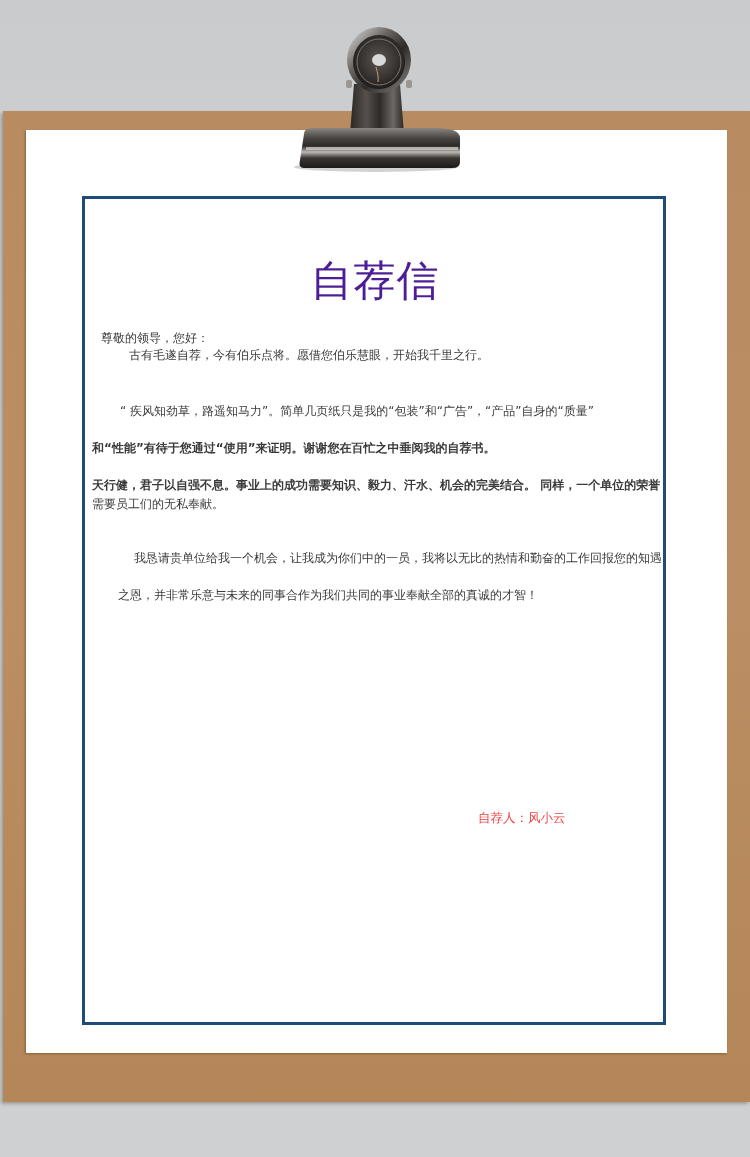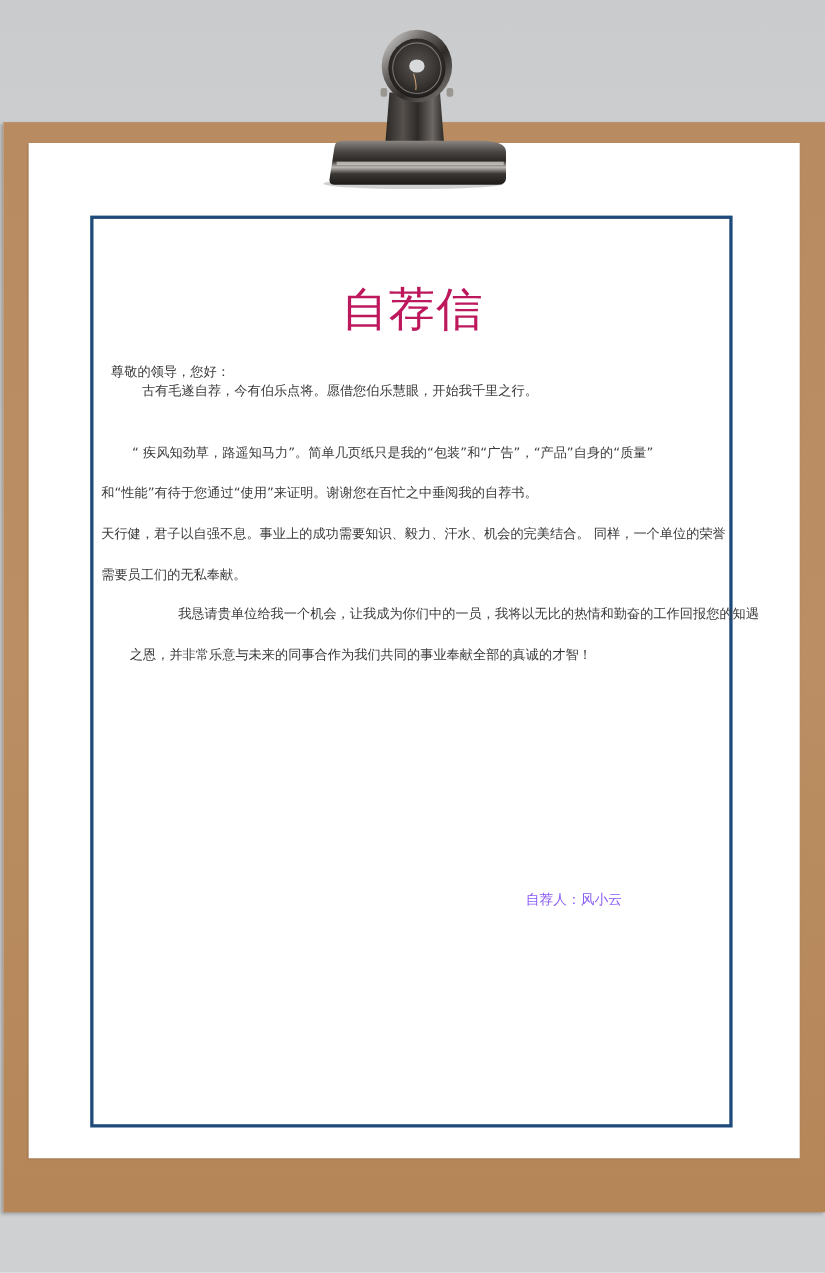--- a/index.html
+++ b/index.html
@@ -40,39 +40,39 @@
     height: 823px;
     border: 3px solid #1f4b7b;
     box-sizing: content-box;
   }
   .title {
     position: absolute;
     left: 0;
     width: 100%;
     top: 253px;
     text-align: center;
-    color: #be185d;
+    color: #4c1d95;
     font-size: 42px;
     line-height: 56px;
     letter-spacing: 1px;
     font-weight: normal;
   }
   .text-line {
     position: absolute;
     font-size: 12px;
     color: #3a3a3a;
     white-space: nowrap;
     line-height: 16px;
   }
   .signature {
     position: absolute;
     left: 478px;
     top: 810px;
     font-size: 12.5px;
-    color: #8b5cf6;
+    color: #ef4444;
     white-space: nowrap;
     line-height: 16px;
   }
   
   .clip {
     position: absolute;
     left: 284px;
     top: 22px;
     width: 180px;
     height: 150px;
@@ -88,27 +88,27 @@
 <div class="frame"></div>
 
 <div class="title">自荐信</div>
 
 <div class="text-line" style="left:101px; top:330px;">尊敬的领导，您好：</div>
 
 <div class="text-line" style="left:129px; top:347px;">古有毛遂自荐，今有伯乐点将。愿借您伯乐慧眼，开始我千里之行。</div>
 
 <div class="text-line" style="left:120px; top:403px;">“ 疾风知劲草，路遥知马力”。简单几页纸只是我的“包装”和“广告”，“产品”自身的“质量”</div>
 
-<div class="text-line" style="left:92px; top:440px;">和“性能”有待于您通过“使用”来证明。谢谢您在百忙之中垂阅我的自荐书。</div>
+<div class="text-line" style="left:92px; top:440px;font-weight:bold;">和“性能”有待于您通过“使用”来证明。谢谢您在百忙之中垂阅我的自荐书。</div>
 
-<div class="text-line" style="left:92px; top:477px;">天行健，君子以自强不息。事业上的成功需要知识、毅力、汗水、机会的完美结合。 同样，一个单位的荣誉</div>
+<div class="text-line" style="left:92px; top:477px;font-weight:bold;">天行健，君子以自强不息。事业上的成功需要知识、毅力、汗水、机会的完美结合。 同样，一个单位的荣誉</div>
 
-<div class="text-line" style="left:92px; top:514px;">需要员工们的无私奉献。</div>
+<div class="text-line" style="left:92px; top:496px;">需要员工们的无私奉献。</div>
 
-<div class="text-line" style="left:134px; top:550px;margin-left:28px;">我恳请贵单位给我一个机会，让我成为你们中的一员，我将以无比的热情和勤奋的工作回报您的知遇</div>
+<div class="text-line" style="left:134px; top:550px;">我恳请贵单位给我一个机会，让我成为你们中的一员，我将以无比的热情和勤奋的工作回报您的知遇</div>
 
 <div class="text-line" style="left:118px; top:587px;">之恩，并非常乐意与未来的同事合作为我们共同的事业奉献全部的真诚的才智！</div>
 
 <div class="signature">自荐人：风小云</div>
 
 <div class="clip">
   <svg width="180" height="150" viewBox="0 0 180 150" xmlns="http://www.w3.org/2000/svg">
     <defs>
       <linearGradient id="ringG" x1="0" y1="0" x2="1" y2="1">
         <stop offset="0" stop-color="#e8e8e8"></stop>

